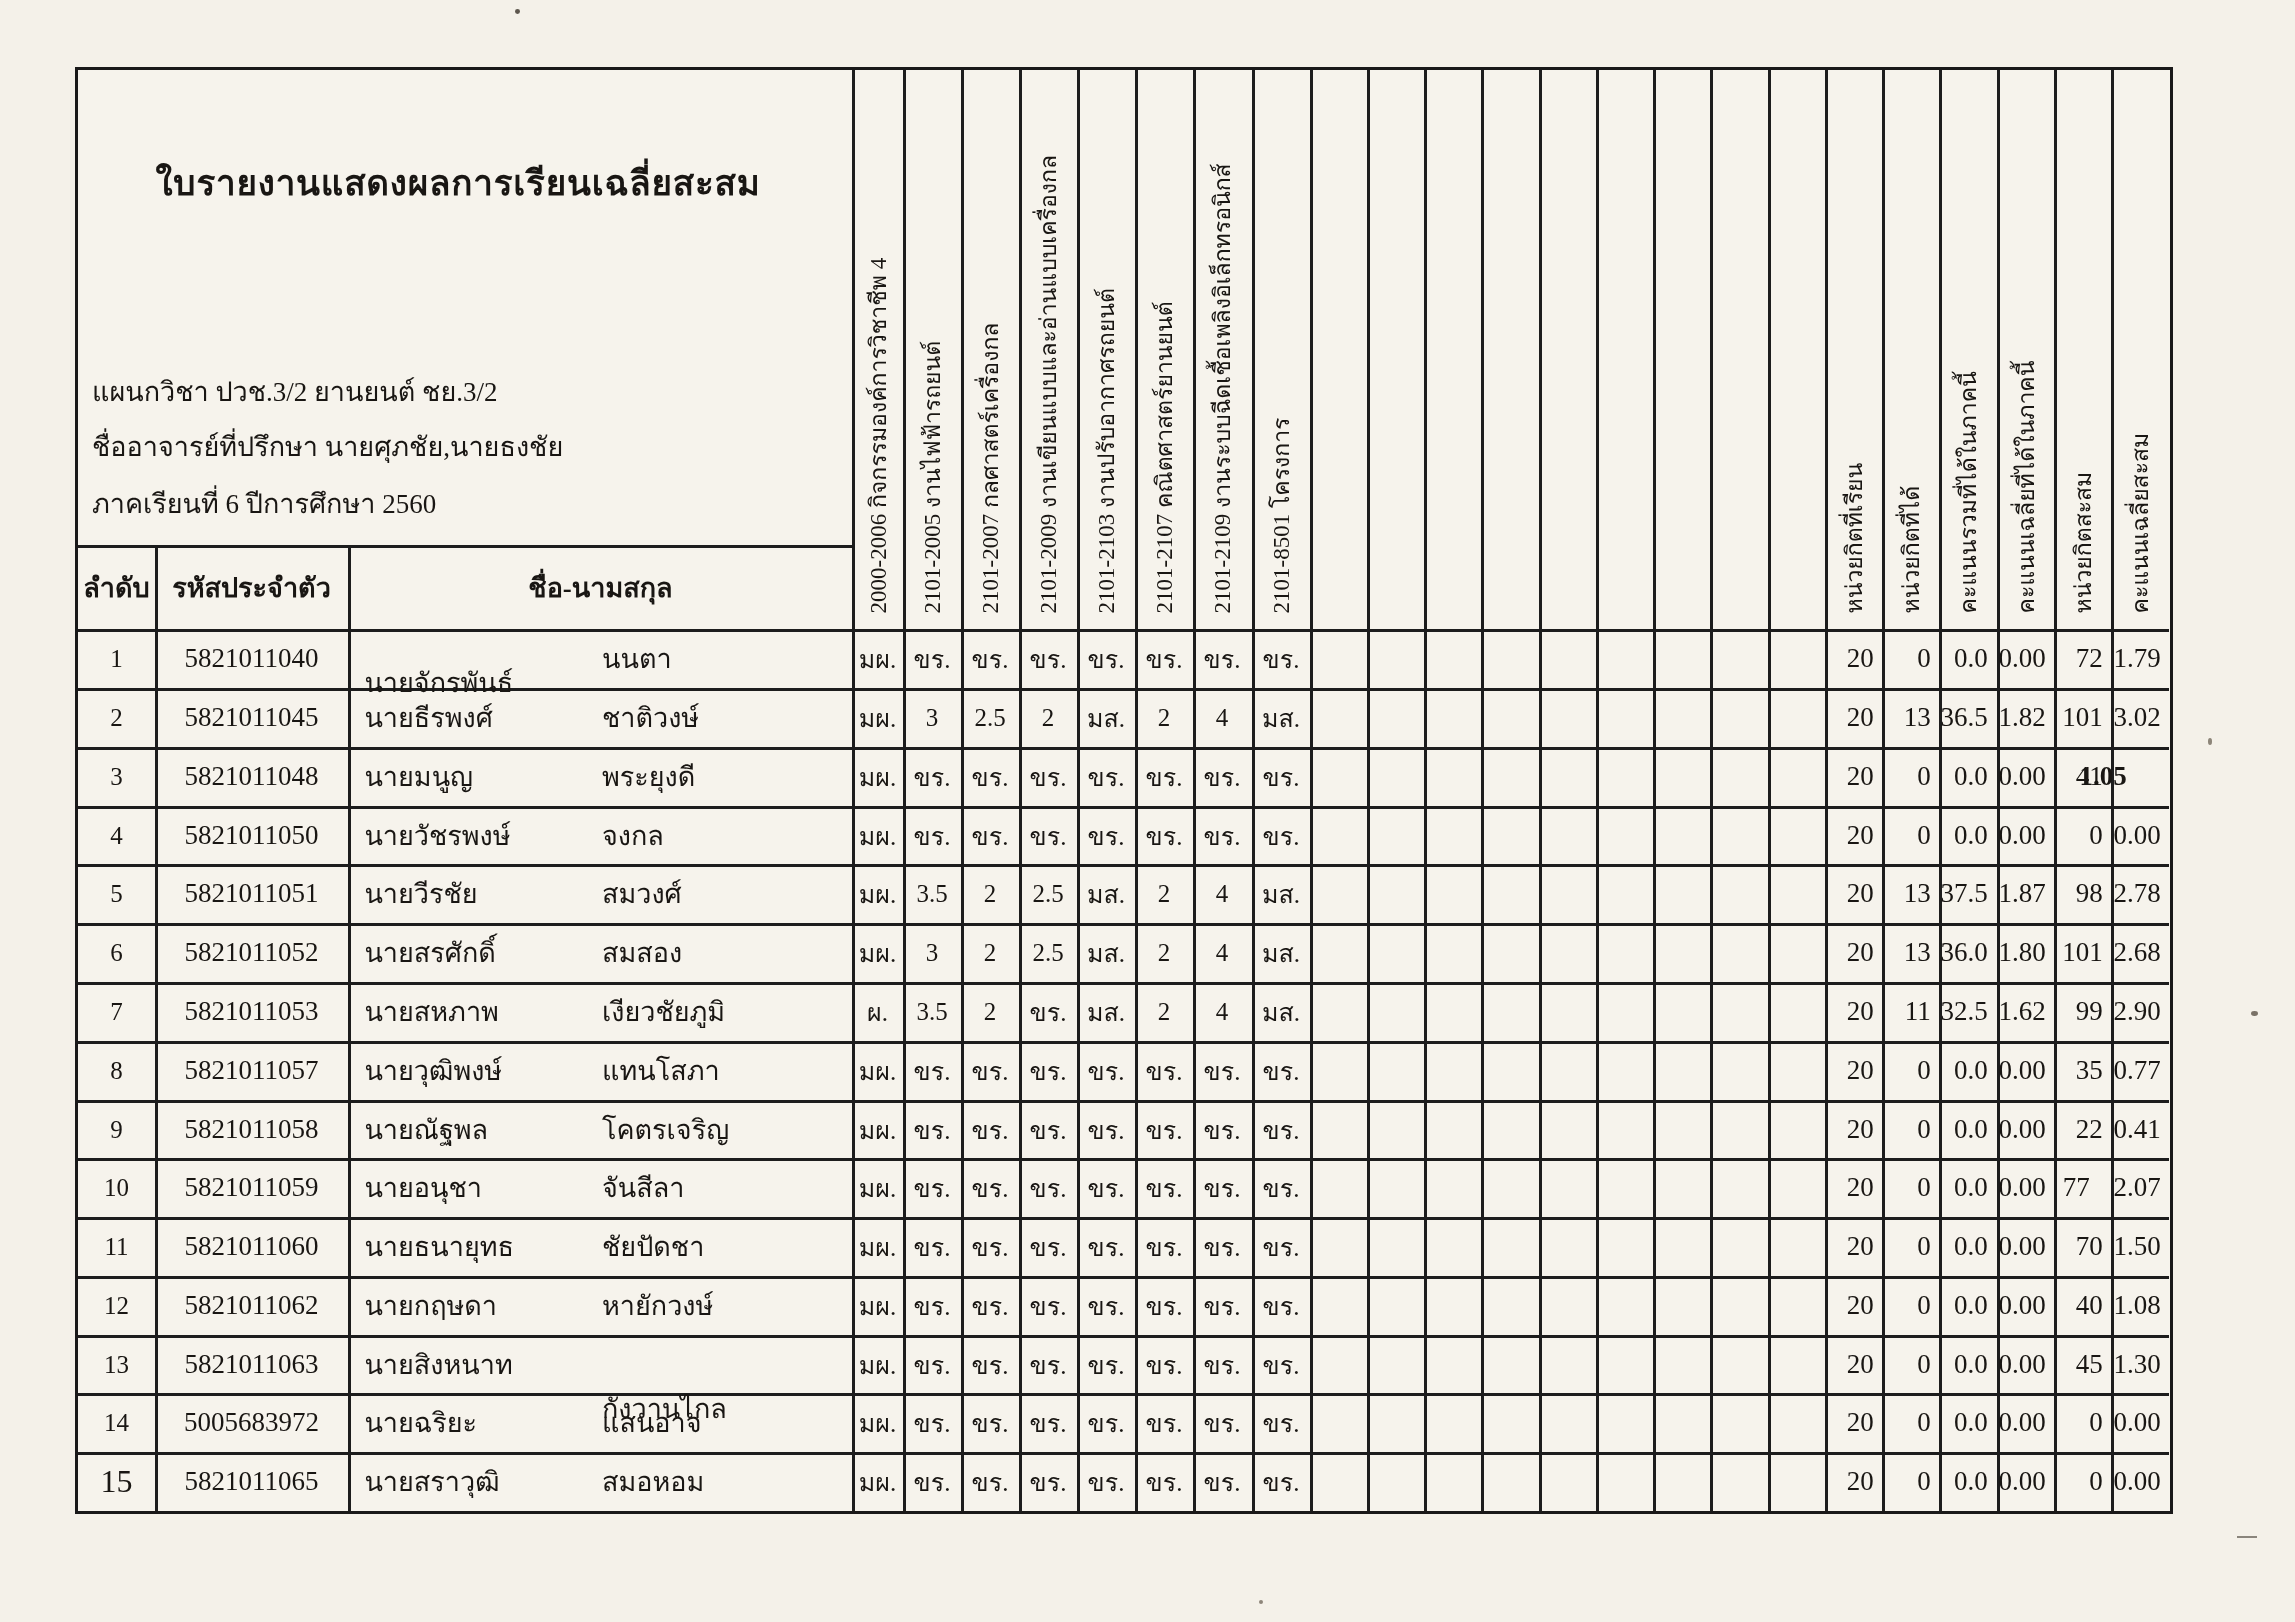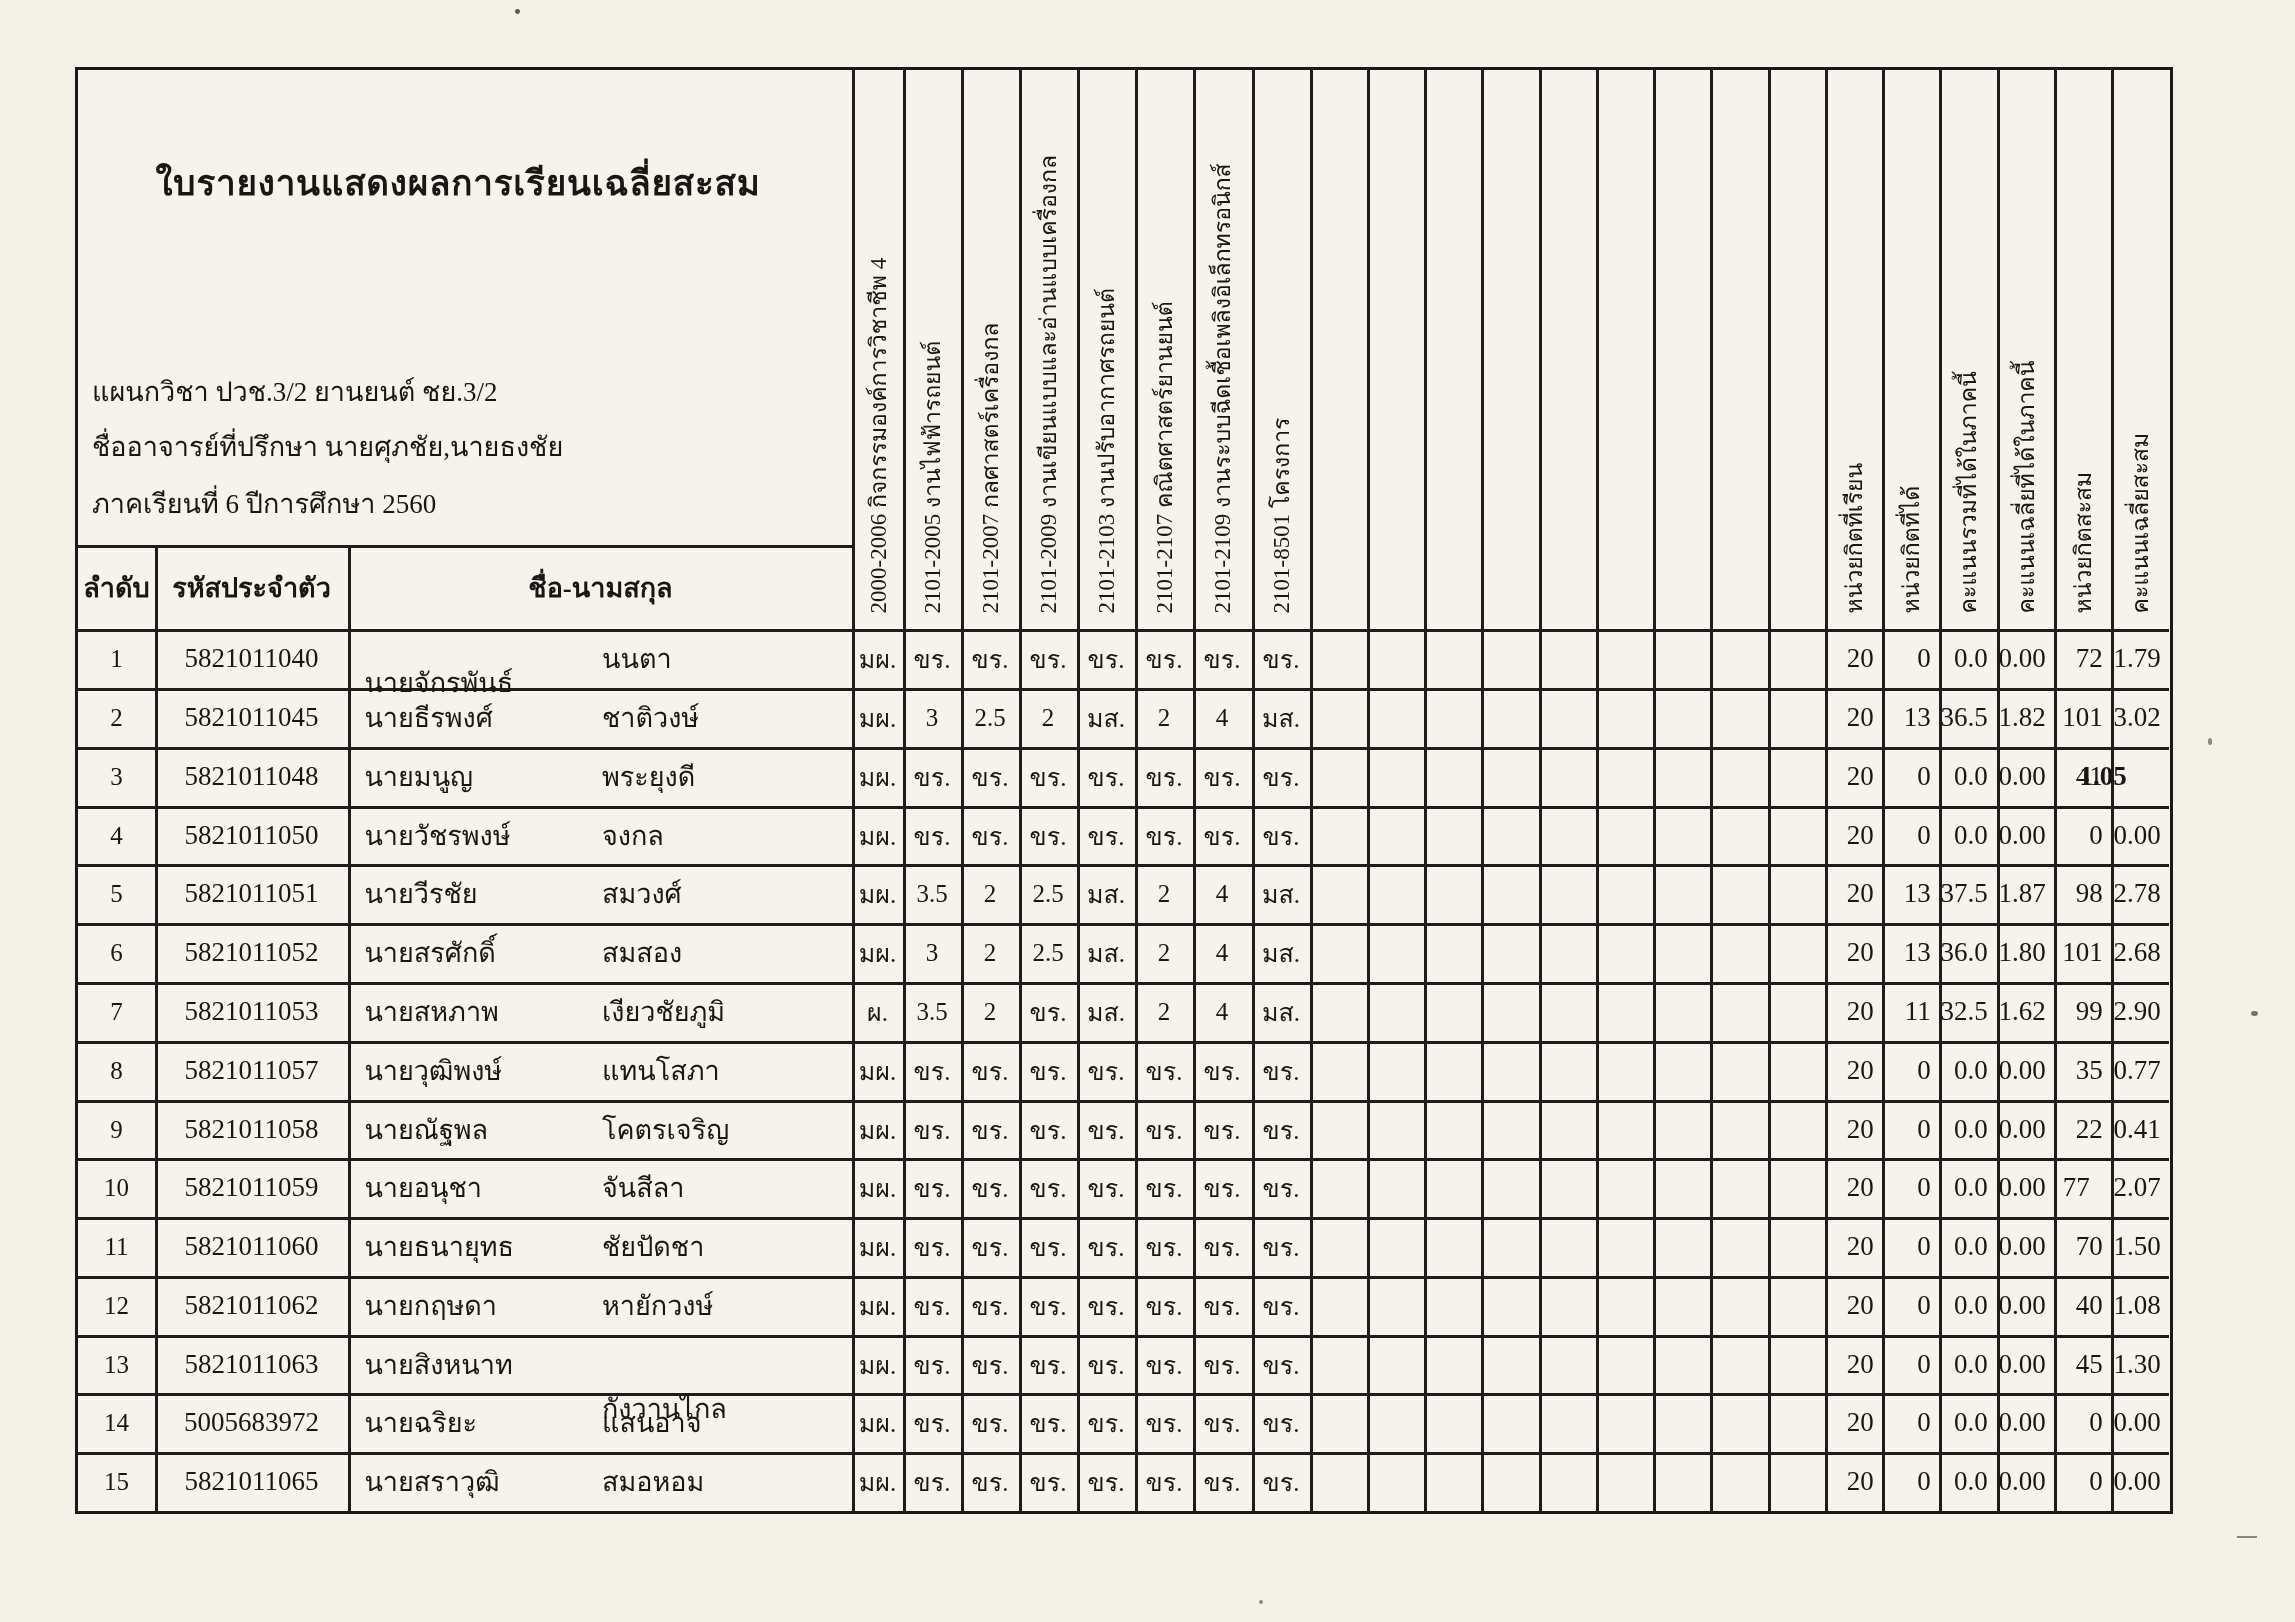--- a/index.html
+++ b/index.html
@@ -395,21 +395,21 @@
           <div class="cell center grade-cell" style="left: 1115px; width: 58px;">ขร.</div>
           <div class="cell center grade-cell" style="left: 1174px; width: 58px;">ขร.</div>
           <div class="cell right" style="left: 1747px; width: 57px;">20</div>
           <div class="cell right" style="left: 1804px; width: 57px;">0</div>
           <div class="cell right" style="left: 1861px; width: 57px;">0.0</div>
           <div class="cell right" style="left: 1919px; width: 57px;">0.00</div>
           <div class="cell right" style="left: 1976px; width: 57px;">0</div>
           <div class="cell right" style="left: 2033px; width: 58px;">0.00</div>
         </div>
         <div class="data-row" style="top: 1382px; height: 59px;">
-    <div class="cell center c-no" style="left:0;width:77px;font-size:25px;">15</div>
+    <div class="cell center c-no" style="left:0;width:77px;font-size:32px;">15</div>
     <div class="cell center c-id" style="left:77px;width:193px;">5821011065</div>
     <div class="cell name-first c-fn" style="left:270px;width:245px;">นายสราวุฒิ</div>
     <div class="cell c-ln" style="left:524px;width:250px;">สมอหอม</div>
   <div class="cell center grade-cell" style="left: 774px; width: 51px;">มผ.</div>
           <div class="cell center grade-cell" style="left: 825px; width: 58px;">ขร.</div>
           <div class="cell center grade-cell" style="left: 883px; width: 58px;">ขร.</div>
           <div class="cell center grade-cell" style="left: 941px; width: 58px;">ขร.</div>
           <div class="cell center grade-cell" style="left: 999px; width: 58px;">ขร.</div>
           <div class="cell center grade-cell" style="left: 1057px; width: 58px;">ขร.</div>
           <div class="cell center grade-cell" style="left: 1115px; width: 58px;">ขร.</div>

